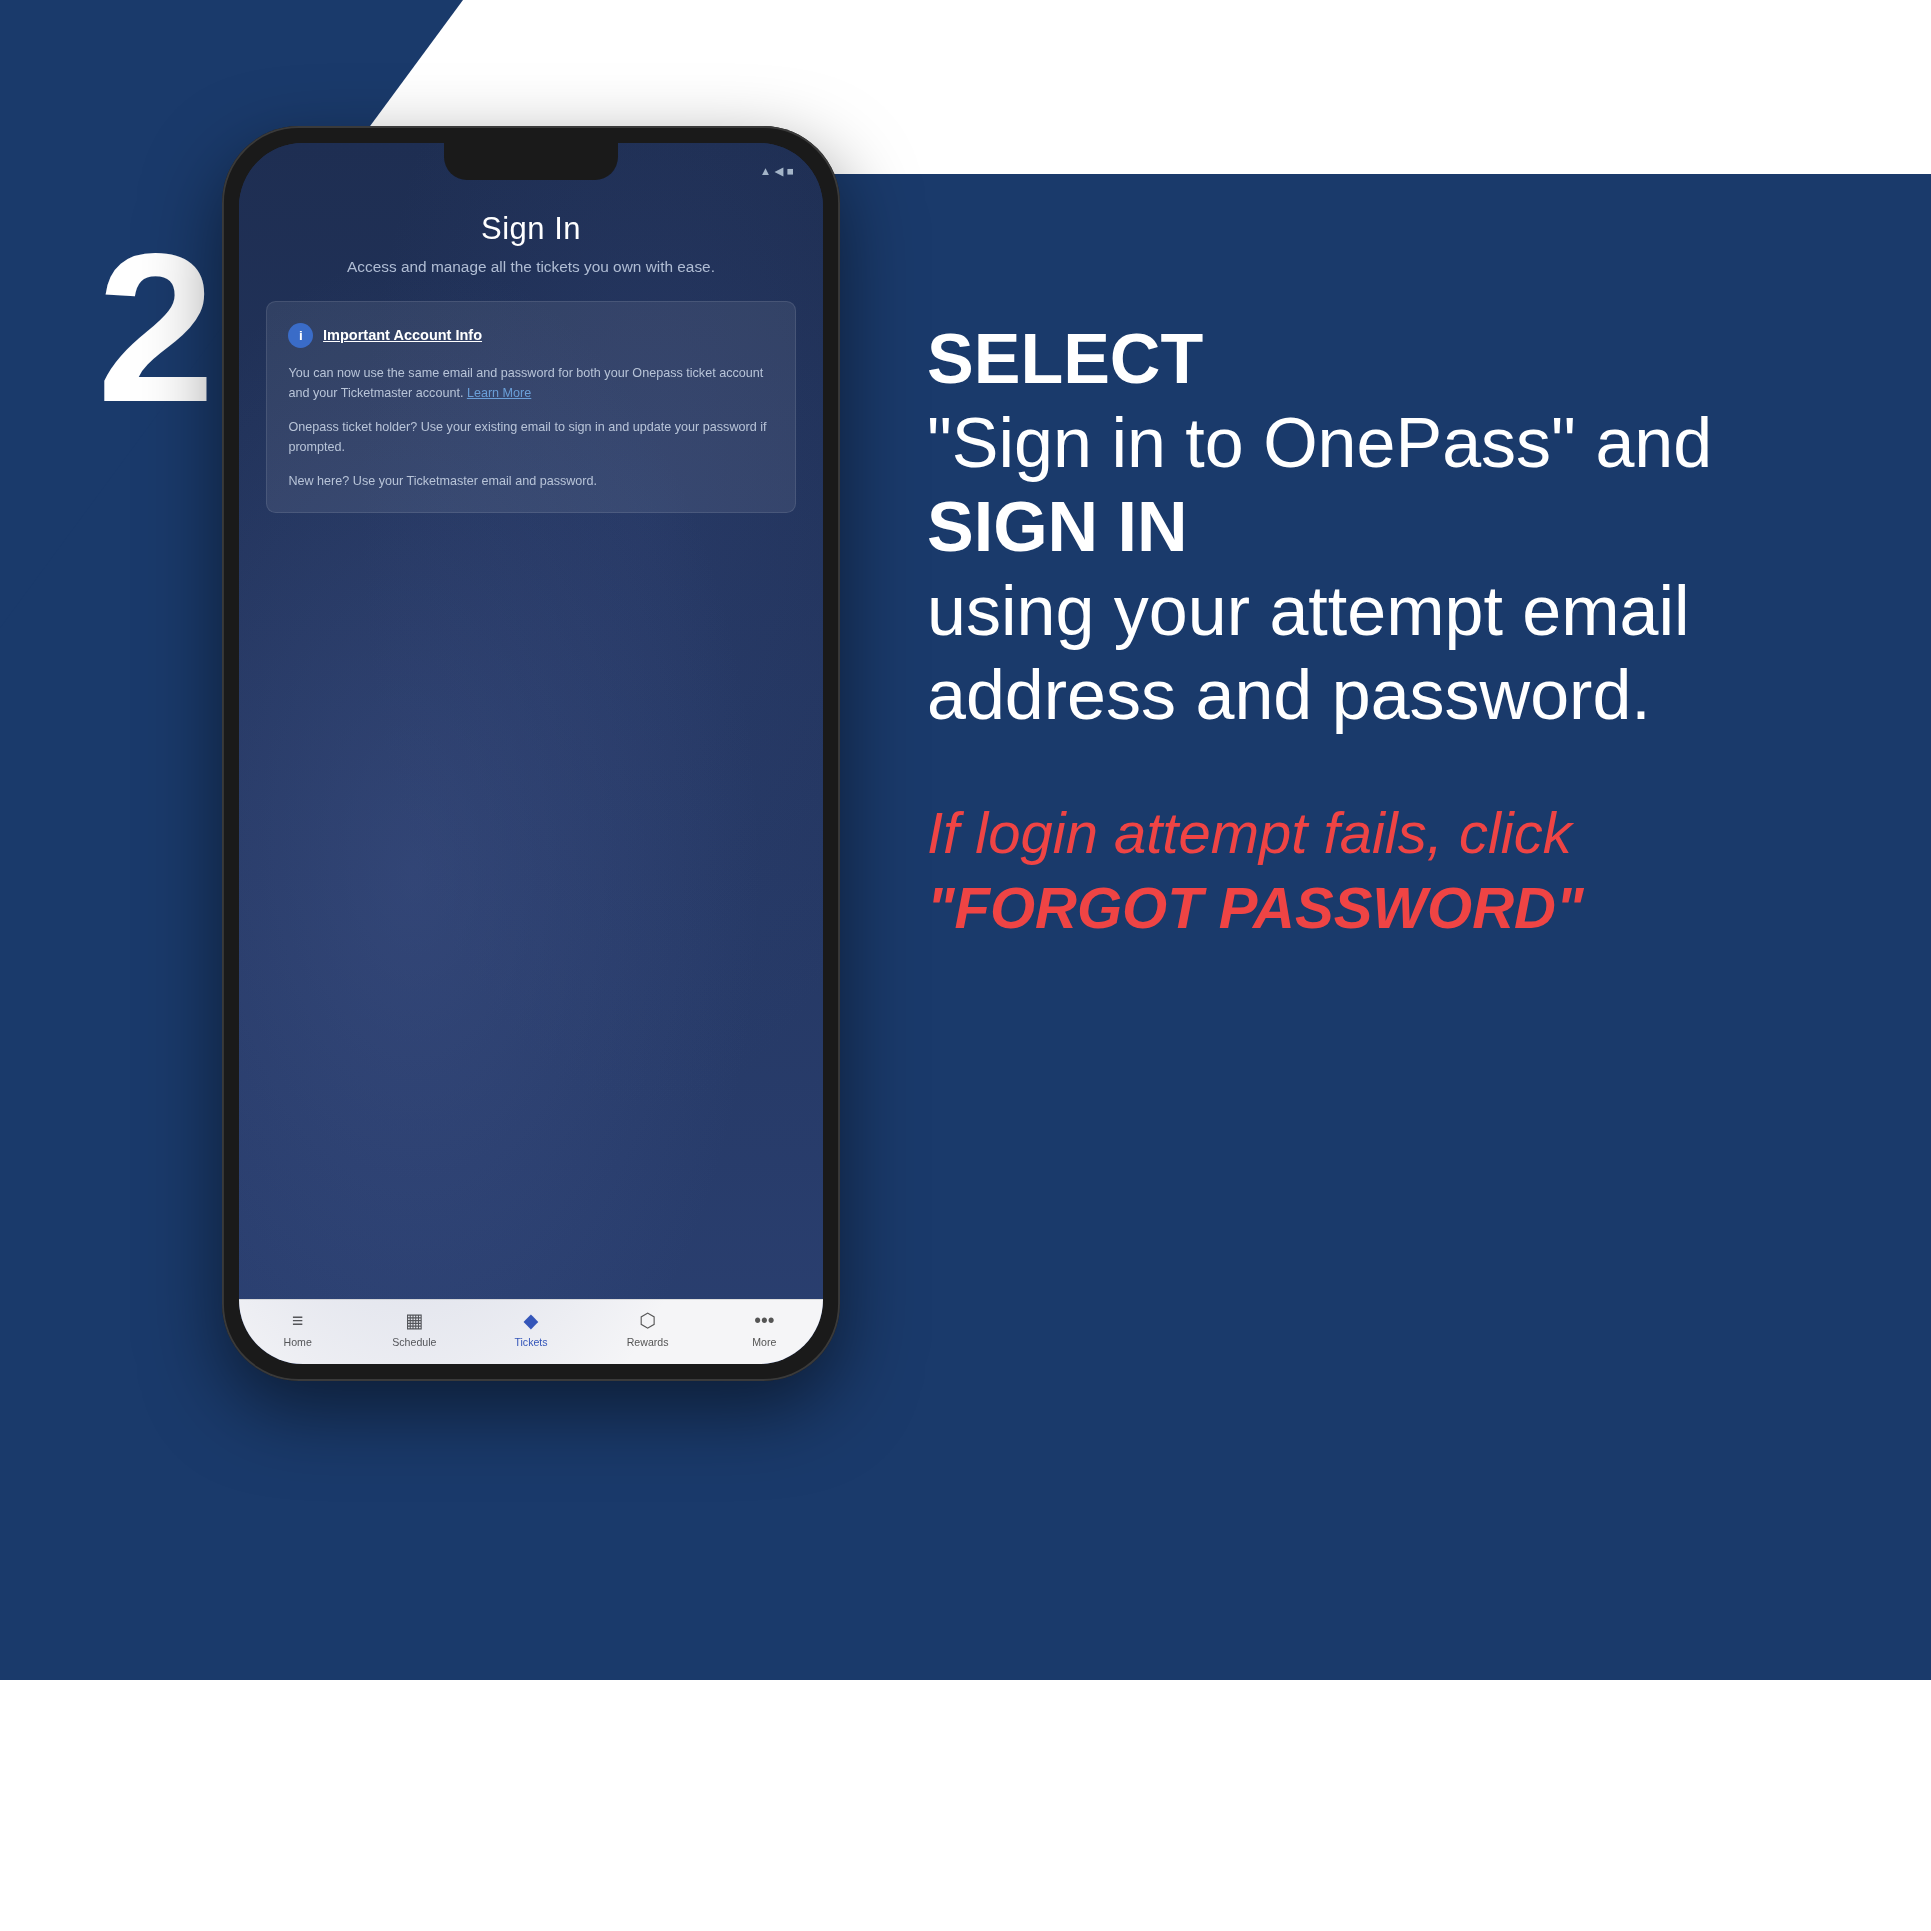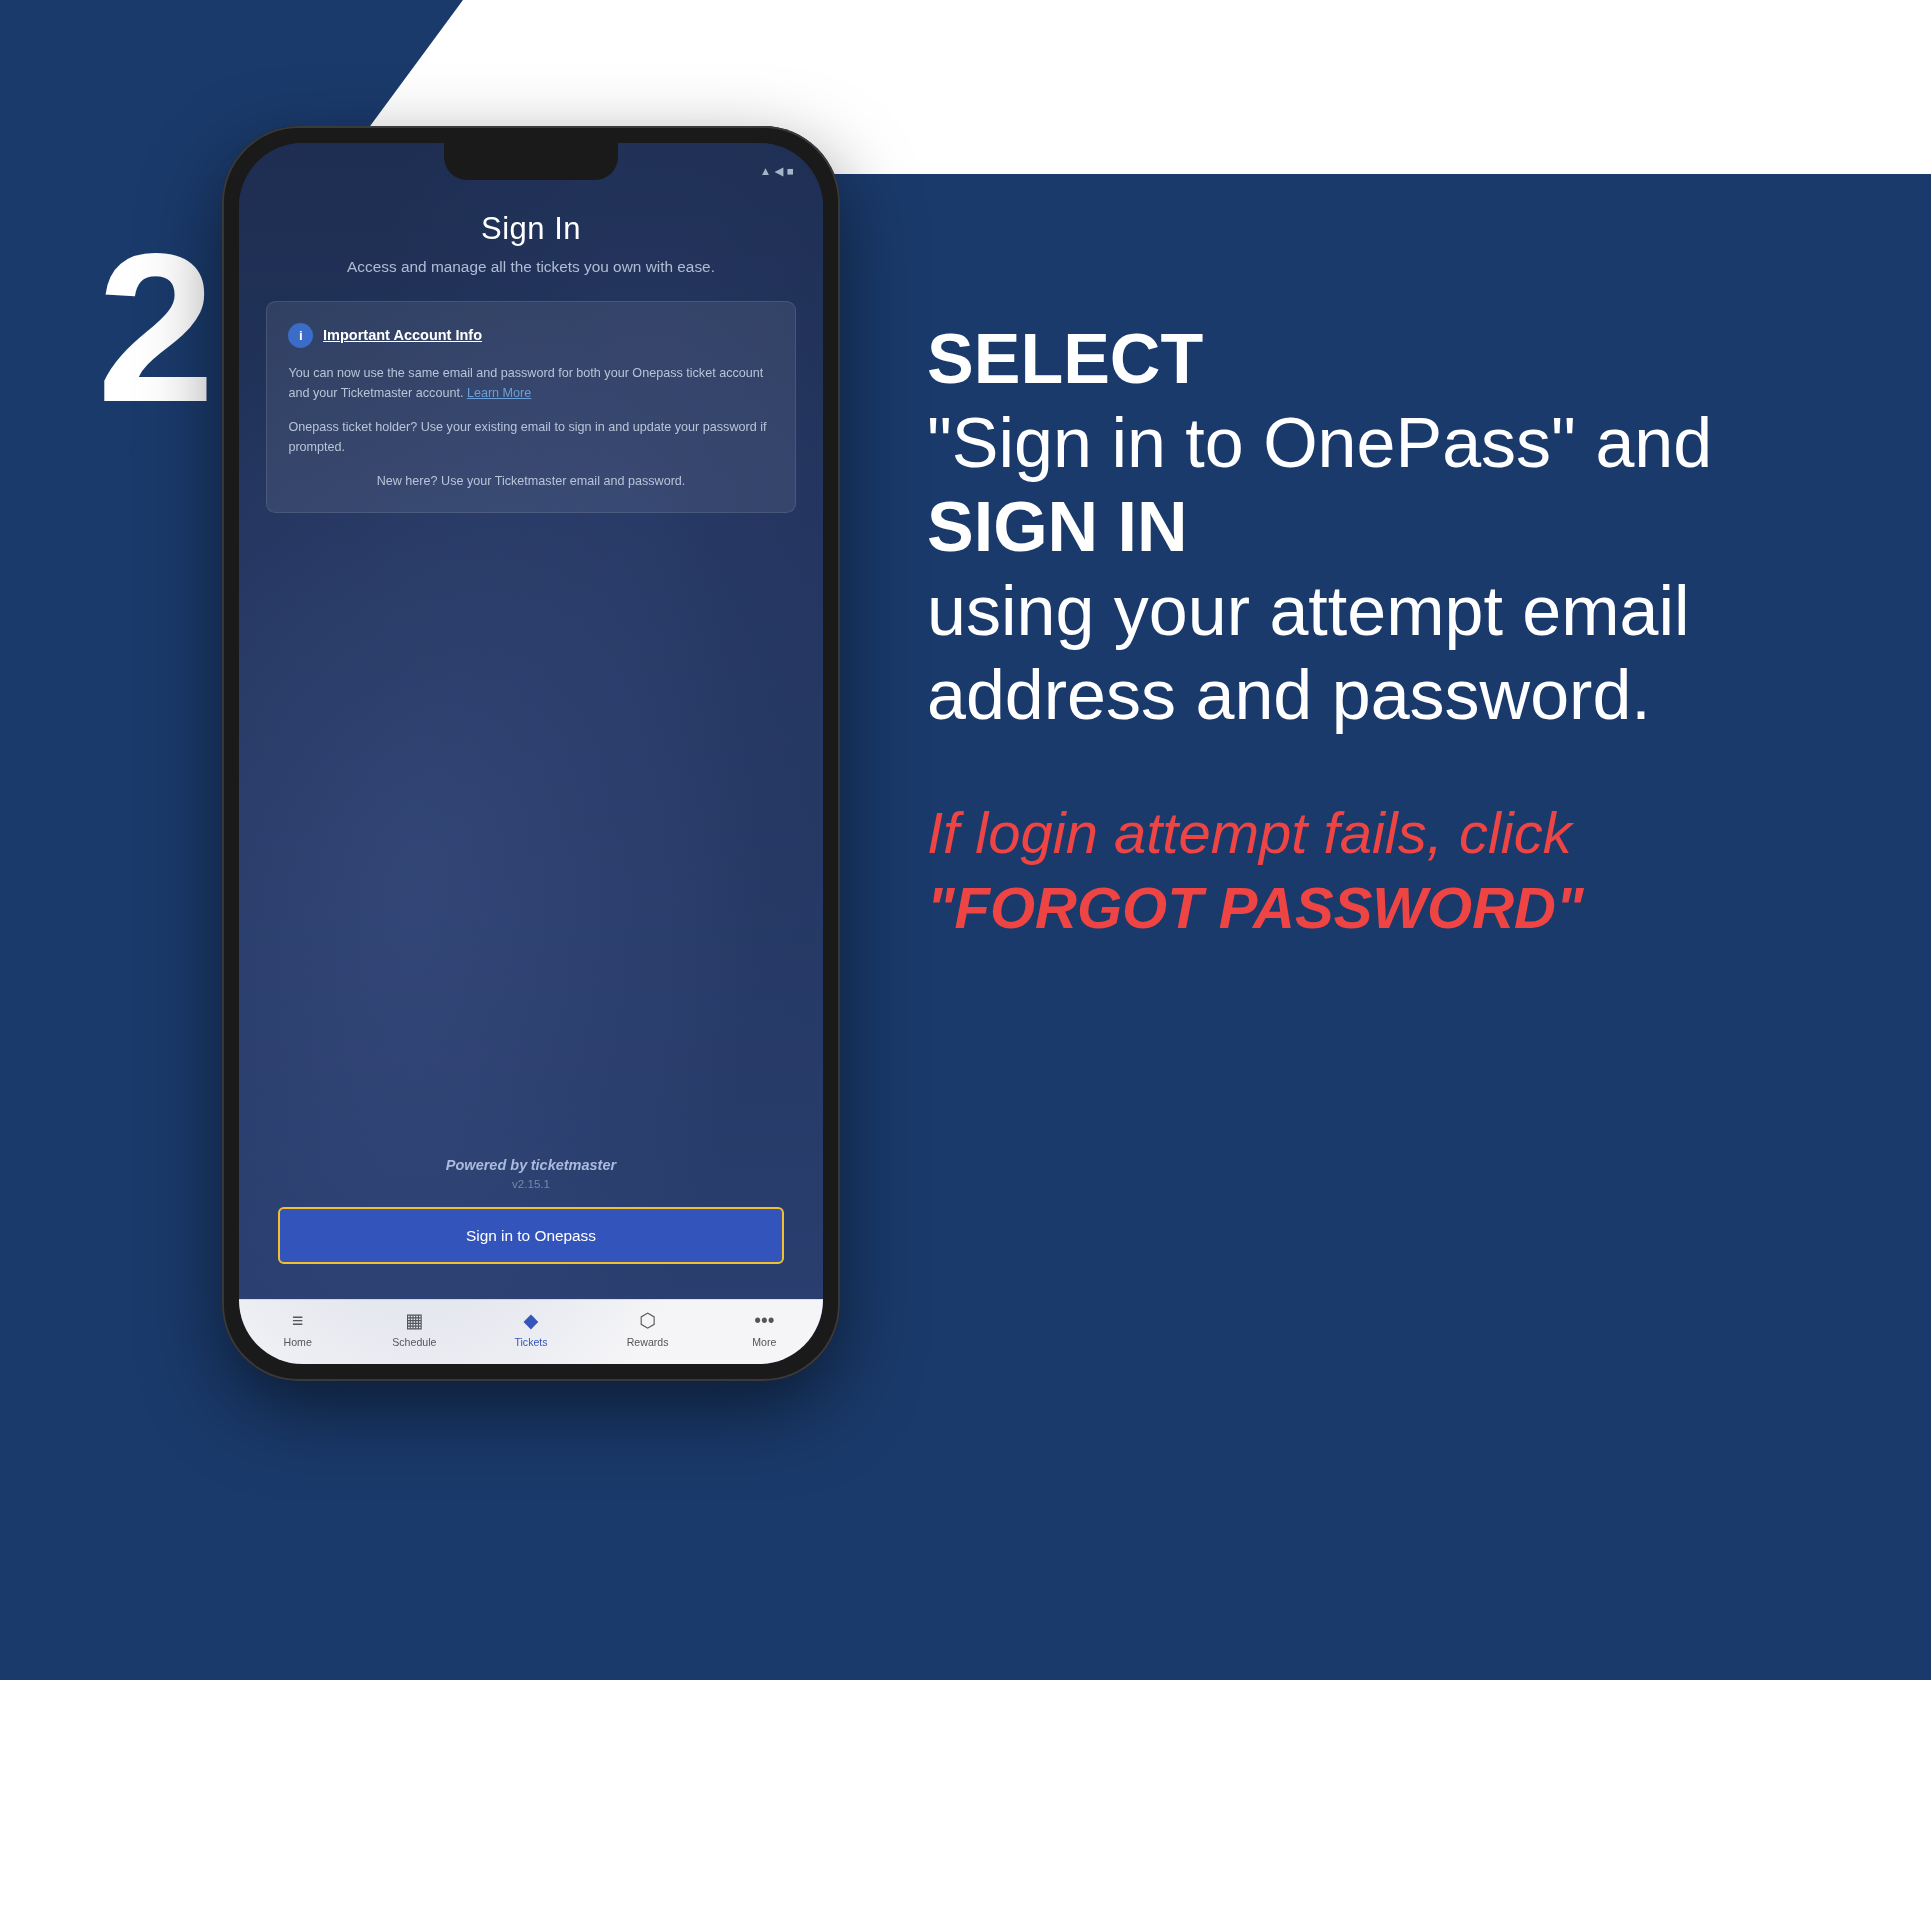--- a/index.html
+++ b/index.html
@@ -192,21 +192,20 @@
 
     .info-box-text {
       color: #b8c4d8;
       font-size: 12.6px;
       line-height: 1.6;
       margin-bottom: 13.5px;
     }
 
     .info-box-text:last-child {
       margin-bottom: 0;
-      text-align: center;
     }
 
     .info-link {
       color: #6a9fd8;
       text-decoration: underline;
     }
 
     
     .screen-spacer {
       flex: 1;
@@ -361,27 +360,20 @@
             </div>
             <div class="info-box-text">
               <span>You can now use the same email and password for both your Onepass ticket account and your Ticketmaster account.</span> <span class="info-link">Learn More</span>
             </div>
             <div class="info-box-text">Onepass ticket holder? Use your existing email to sign in and update your password if prompted.</div>
             <div class="info-box-text">New here? Use your Ticketmaster email and password.</div>
           </div>
 
           <div class="screen-spacer"></div>
 
-          <div class="screen-bottom">
-            <div class="powered-by">
-              <span>Powered by</span> <span>ticketmaster</span>
-            </div>
-            <div class="version-text">v2.15.1</div>
-            <div class="signin-button">Sign in to Onepass</div>
-          </div>
 
           <div class="bottom-nav">
             <div class="nav-item">
               <div class="nav-icon">≡</div>
               <div class="nav-label">Home</div>
             </div>
             <div class="nav-item">
               <div class="nav-icon">▦</div>
               <div class="nav-label">Schedule</div>
             </div>

